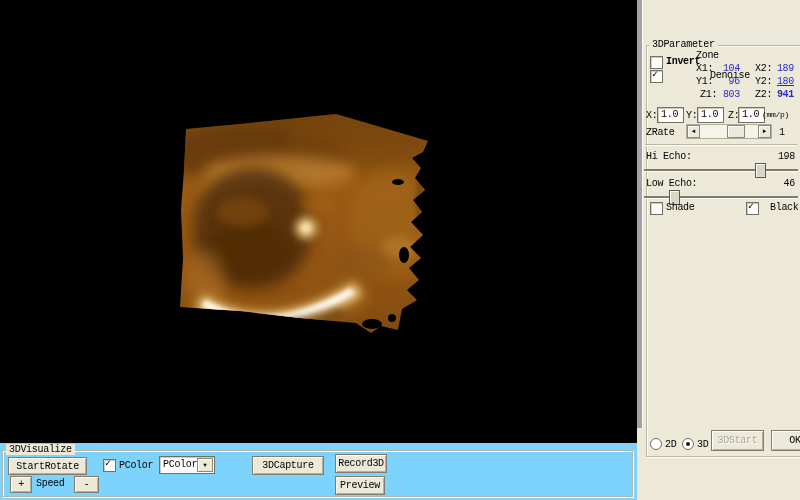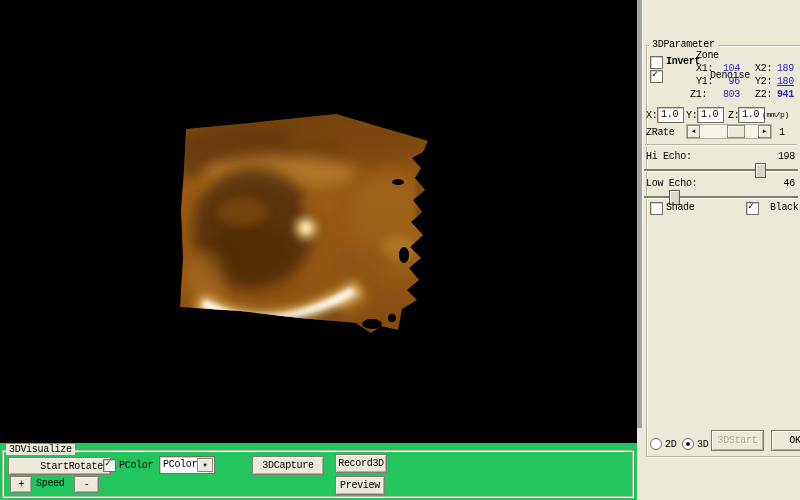--- a/index.html
+++ b/index.html
@@ -8,21 +8,21 @@
     background:#ece9d8;
     font-family:"Liberation Mono","DejaVu Sans Mono",monospace;
     font-size:10px;color:#000;letter-spacing:-0.3px;
     -webkit-font-smoothing:none;
   }
   .abs{position:absolute;}
   
   #viewport{left:0;top:0;width:637px;height:443px;background:#000;}
   
   #right-panel{left:637px;top:0;width:163px;height:428px;background:#ece9d8;border-left:5px solid #a3a3a3;box-shadow:inset 1px 0 0 #fffef6;}
-  #bottom-panel{left:0;top:443px;width:637px;height:57px;background:#22c55e;}
+  #bottom-panel{left:0;top:443px;width:637px;height:57px;background:#7dd3fc;}
   .groupbox{border:1px solid #b8b5a4;box-shadow:inset 1px 1px 0 #fdfcf5,1px 1px 0 #fdfcf5;}
   .grouplabel{background:#ece9d8;padding:0 3px;line-height:11px;white-space:nowrap;}
   
   .btn{background:#ece9d8;border:1px solid #7f7d70;box-shadow:inset 1px 1px 0 #fffef8,inset -1px -1px 0 #b3b0a0;
        display:flex;align-items:center;justify-content:center;white-space:nowrap;cursor:default;text-align:right;}
   .btn.disabled{color:#a6a395;text-shadow:1px 1px 0 #fffef8;}
   .checkbox{width:11px;height:11px;background:#fff;border:1px solid #72705f;box-shadow:inset 1px 1px 0 #cfccbc;}
   .checkbox .mark{position:absolute;left:1px;top:-2px;font-size:10px;line-height:12px;letter-spacing:0;}
   .radio{width:10px;height:10px;border-radius:50%;background:#fff;border:1px solid #72705f;}
   .radio .dot{position:absolute;left:3px;top:3px;width:4px;height:4px;border-radius:50%;background:#1a1a1a;}
@@ -117,21 +117,21 @@
 
   <span class="abs" style="left:54px;top:50px;">Zone</span>
   <span class="abs" style="left:54px;top:63px;">X1:</span>
   <span class="abs valblue rtext" style="left:70px;top:63px;width:28px;">104</span>
   <span class="abs" style="left:113px;top:63px;">X2:</span>
   <span class="abs valblue rtext" style="left:124px;top:63px;width:28px;">189</span>
   <span class="abs" style="left:54px;top:76px;">Y1:</span>
   <span class="abs valblue rtext" style="left:70px;top:76px;width:28px;">96</span>
   <span class="abs" style="left:113px;top:76px;">Y2:</span>
   <span class="abs valblue rtext" style="left:124px;top:76px;width:28px;text-decoration:underline;">180</span>
-  <span class="abs" style="left:48px;top:89px;">Z1:</span>
+  <span class="abs" style="left:58px;top:89px;">Z1:</span>
   <span class="abs valblue rtext" style="left:70px;top:89px;width:28px;">803</span>
   <span class="abs" style="left:113px;top:89px;">Z2:</span>
   <span class="abs valblue rtext" style="left:124px;top:89px;width:28px;font-weight:bold;">941</span>
 
   <span class="abs" style="left:4px;top:110px;">X:</span>
   <div class="abs field" style="left:15px;top:107px;width:22px;height:13px;">1.0</div>
   <span class="abs" style="left:44px;top:110px;">Y:</span>
   <div class="abs field" style="left:55px;top:107px;width:22px;height:13px;">1.0</div>
   <span class="abs" style="left:86px;top:110px;">Z:</span>
   <div class="abs field" style="left:96px;top:107px;width:22px;height:13px;">1.0</div>
@@ -175,21 +175,21 @@
   </div>
   <span class="abs" style="left:55px;top:439px;">3D</span>
   <div class="abs btn disabled" style="left:69px;top:430px;width:51px;height:19px;">3DStart</div>
   <div class="abs btn" style="left:129px;top:430px;width:30px;height:19px;padding-left:8px;">OK</div>
 </div>
 
 <div id="bottom-panel" class="abs">
   <div class="abs groupbox" style="left:2px;top:7px;width:629px;height:45px;"></div>
   <span class="abs grouplabel" style="left:6px;top:1px;">3DVisualize</span>
 
-  <div class="abs btn" style="left:8px;top:14px;width:77px;height:16px;padding-left:24px;">StartRotate</div>
+  <div class="abs btn" style="left:8px;top:14px;width:77px;height:16px;">StartRotate</div>
   <div class="abs btn" style="left:10px;top:33px;width:20px;height:15px;">+</div>
   <span class="abs" style="left:36px;top:35px;">Speed</span>
   <div class="abs btn" style="left:74px;top:33px;width:23px;height:15px;">-</div>
 
   <div class="abs checkbox" style="left:103px;top:16px;">
     <span class="mark">✓</span>
   </div>
   <span class="abs" style="left:119px;top:17px;">PColor</span>
   <div class="abs combo" style="left:159px;top:13px;width:54px;height:16px;">
     <span class="abs" style="left:3px;top:2px;">PColor</span>

